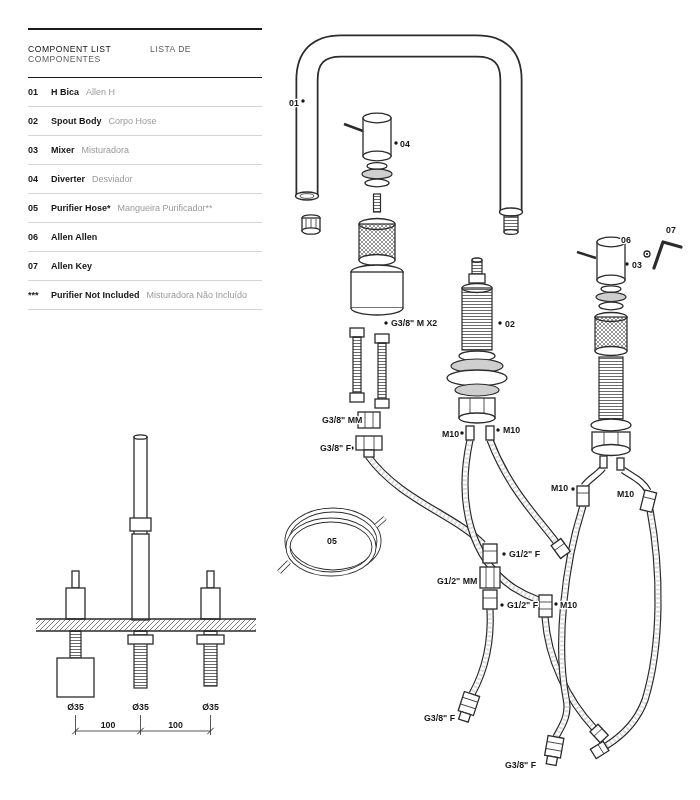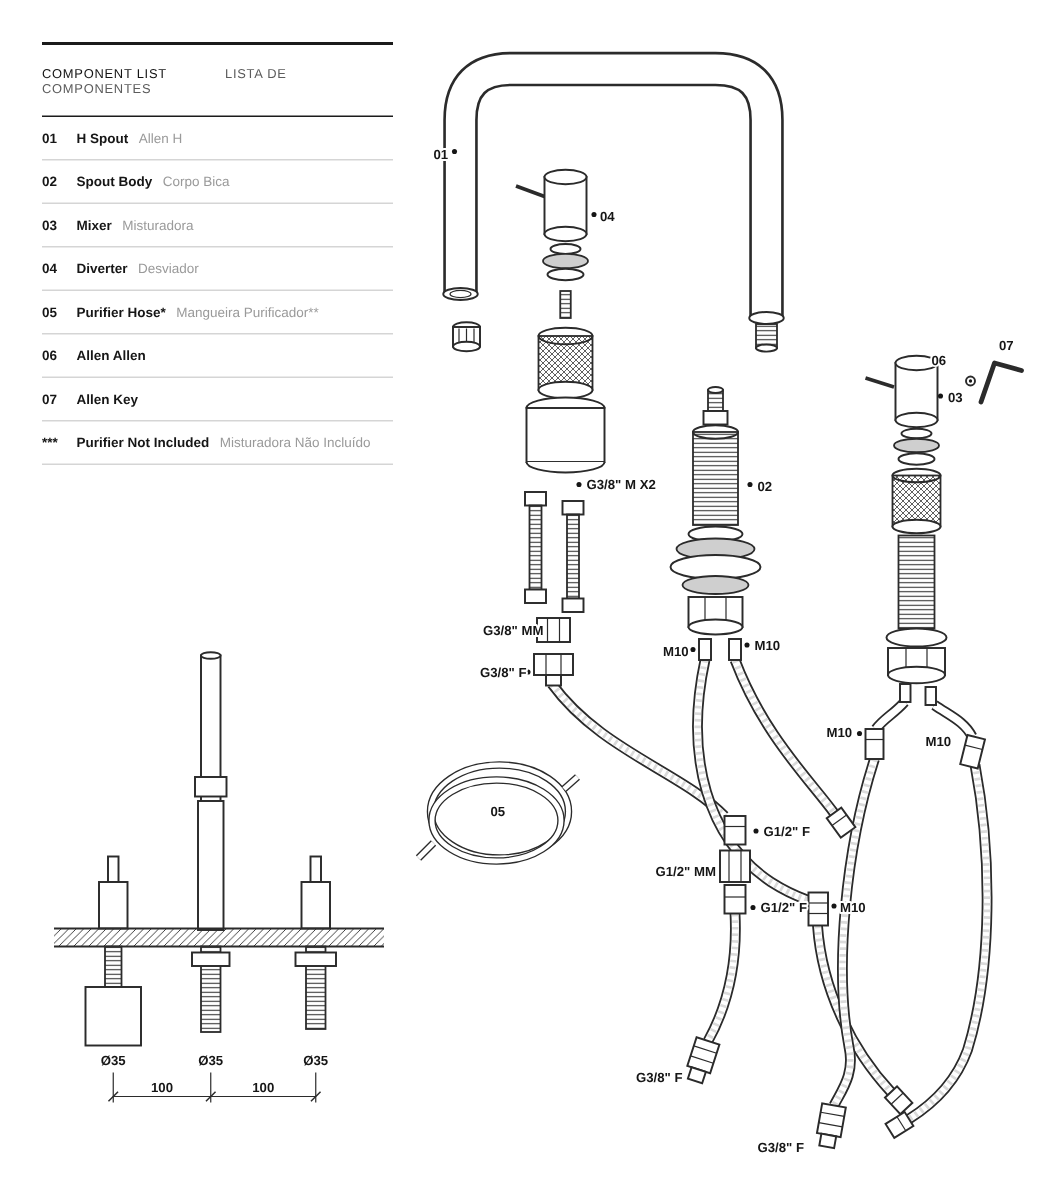--- a/index.html
+++ b/index.html
@@ -40,27 +40,27 @@
 
 <div class="page">
 
   <div class="component-list">
     <div class="cl-title">
       <span class="t-en">COMPONENT LIST</span>
       <span class="t-pt">LISTA DE COMPONENTES</span>
     </div>
     <div class="cl-row">
       <span class="num">01</span>
-      <span class="en">H Spout</span>
+      <span class="en">H Bica</span>
       <span class="pt">Allen H</span>
     </div>
     <div class="cl-row">
       <span class="num">02</span>
       <span class="en">Spout Body</span>
-      <span class="pt">Corpo Bica</span>
+      <span class="pt">Corpo Hose</span>
     </div>
     <div class="cl-row">
       <span class="num">03</span>
       <span class="en">Mixer</span>
       <span class="pt">Misturadora</span>
     </div>
     <div class="cl-row">
       <span class="num">04</span>
       <span class="en">Diverter</span>
       <span class="pt">Desviador</span>

